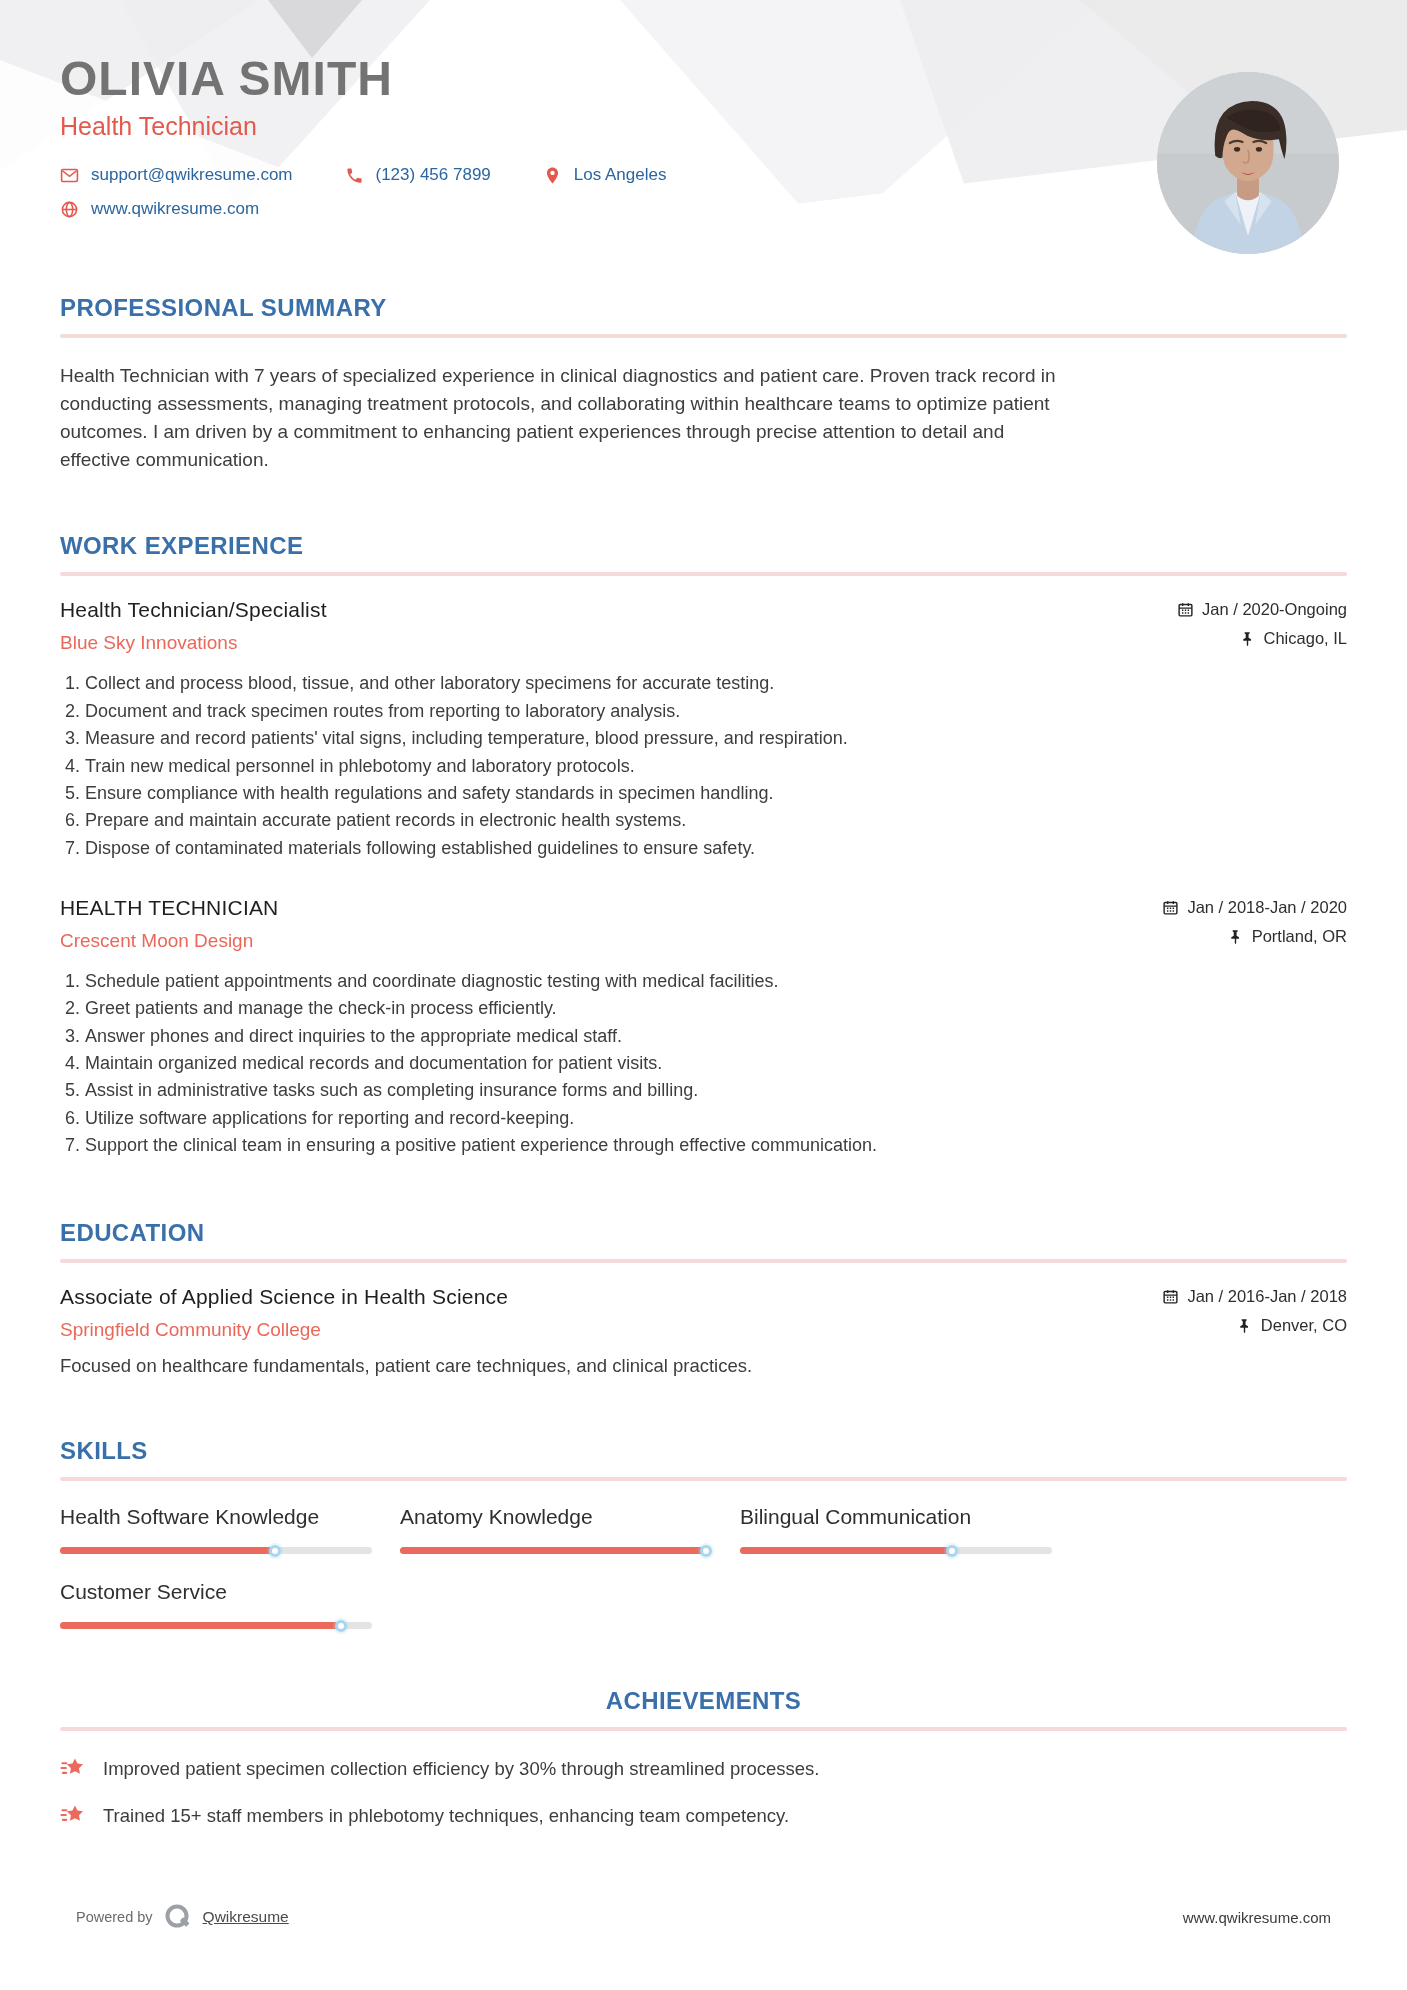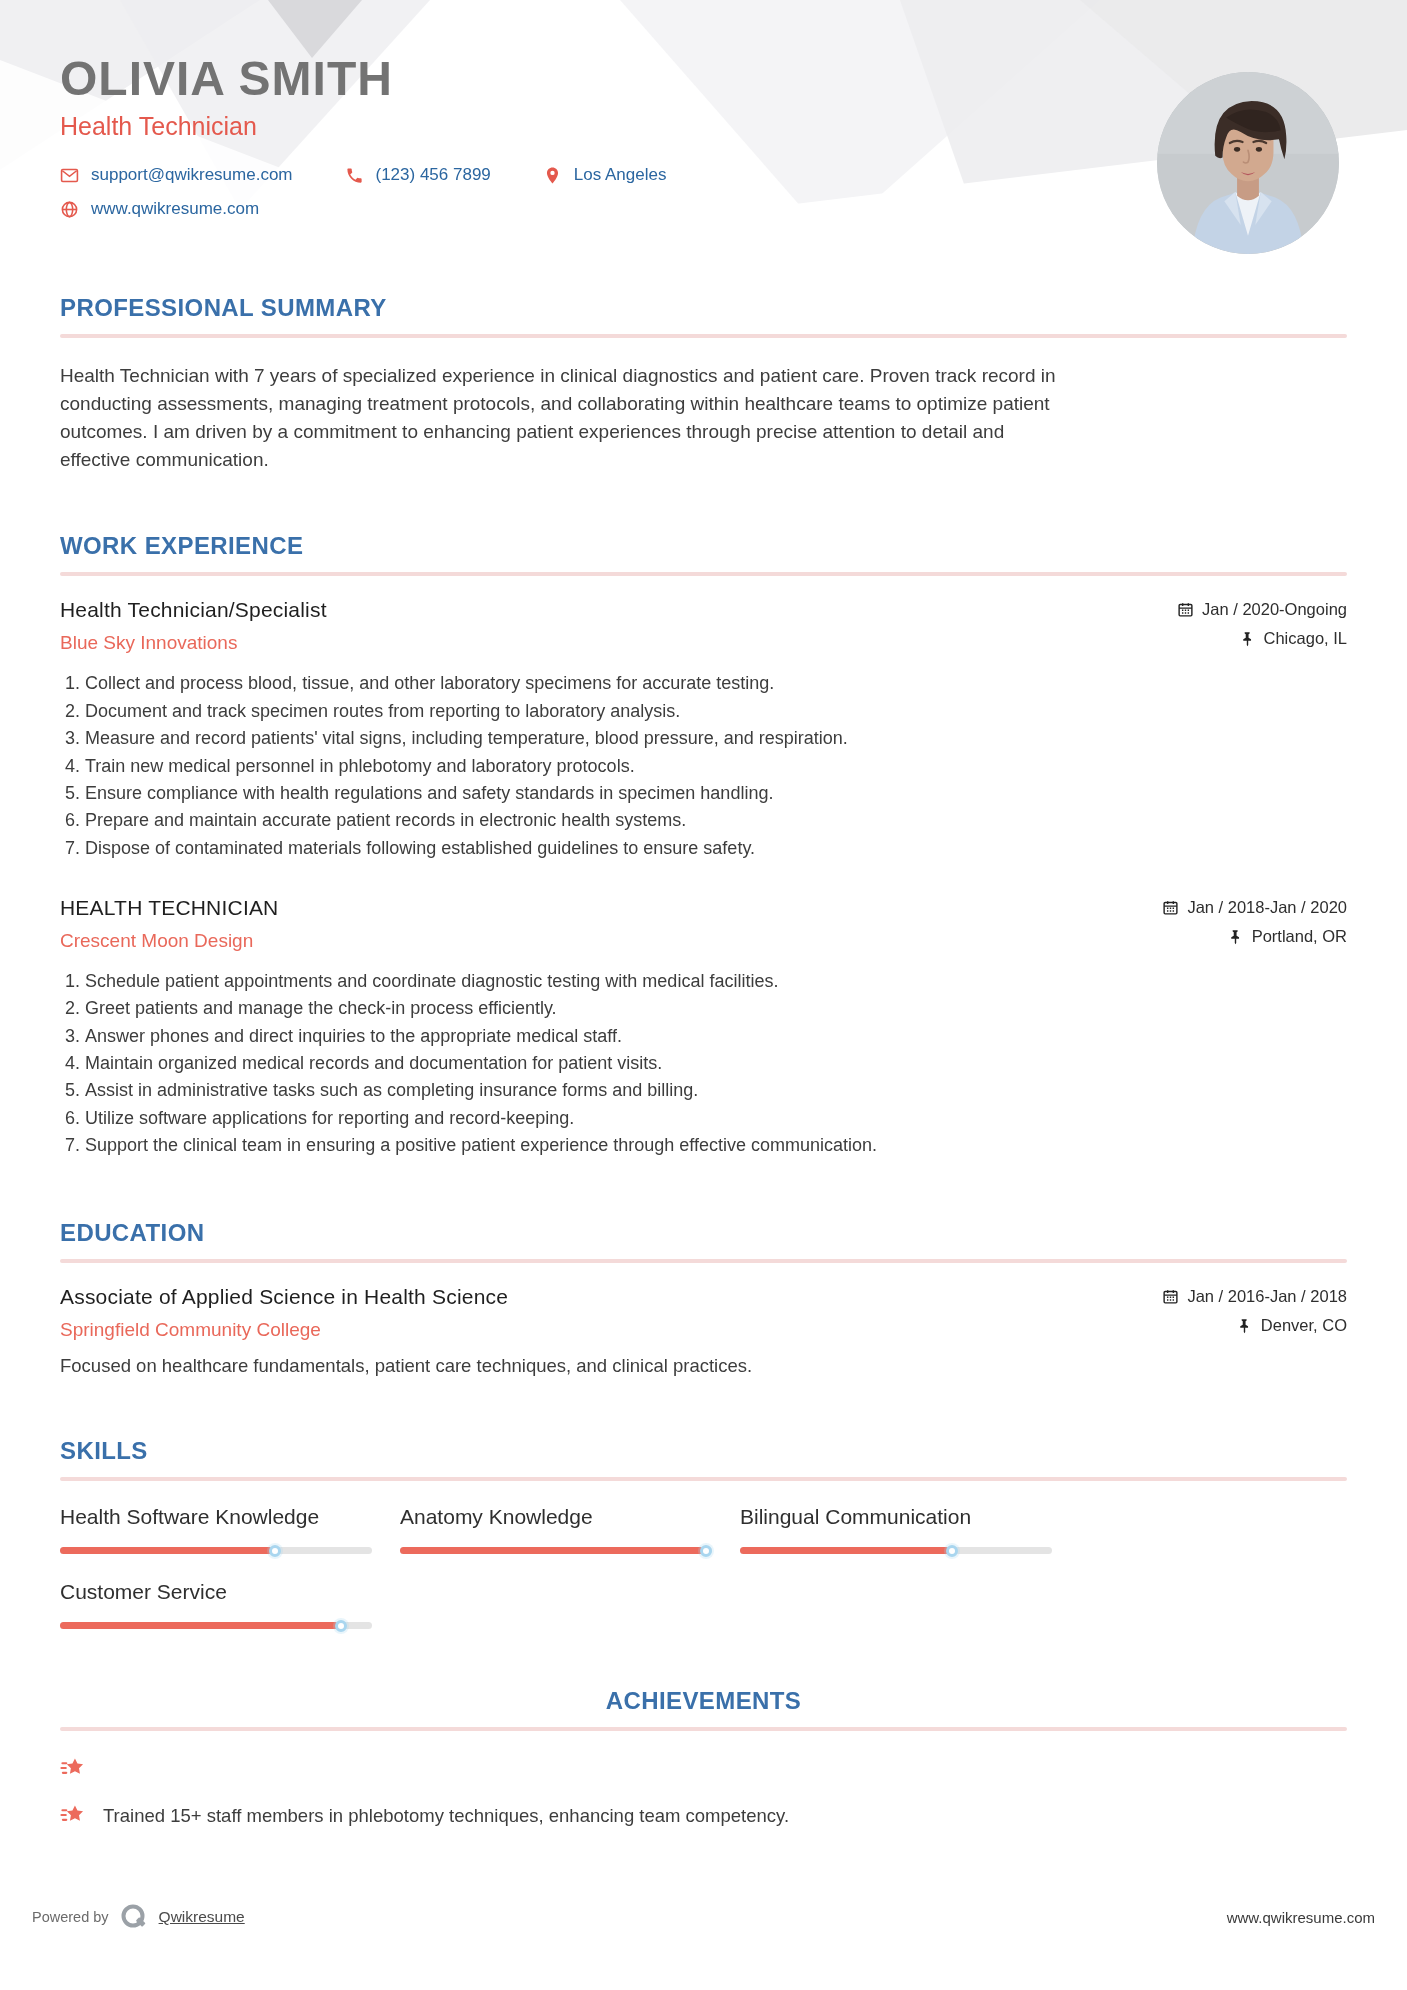--- a/index.html
+++ b/index.html
@@ -78,21 +78,21 @@
   .section-achievements { margin-top: 58px; text-align: center; }
   .ach-list { margin-top: 24px; }
   .ach-item { display: flex; align-items: center; gap: 16px; }
   .ach-item + .ach-item { margin-top: 20px; }
   .ach-icon { width: 27px; height: 27px; flex: 0 0 auto; }
   .ach-text { font-size: 18.5px; color: #3d3d3d; }
 
   
   .footer {
     position: absolute; left: 0; right: 0; bottom: 58px;
-    padding: 0 32px;
+    padding: 0 76px;
     display: flex; justify-content: space-between; align-items: center;
   }
   .footer-left { display: flex; align-items: center; gap: 10px; }
   .powered-by { font-size: 14.5px; color: #6b6b6b; }
   .q-logo { width: 30px; height: 30px; }
   .brand-link { font-size: 15.5px; color: #4a4a4a; font-weight: 500; text-decoration: underline; }
   .footer-site { font-size: 15px; color: #3a3a3a; }
 </style>
 </head>
 <body>
@@ -358,20 +358,21 @@
           <span class="ach-icon">
             <svg viewBox="0 0 28 28" xmlns="http://www.w3.org/2000/svg">
               <path d="M15.5 3.5l2.6 5.3 5.8.8-4.2 4.1 1 5.8-5.2-2.7-5.2 2.7 1-5.8-4.2-4.1 5.8-.8z" fill="#ec6a5c"></path>
               <g stroke="#ec6a5c" stroke-width="2.2" stroke-linecap="round">
                 <path d="M2.5 8.5h4"></path>
                   <path d="M1.5 13.5h4.5"></path>
                   <path d="M3 18.5h3.5"></path>
               </g>
             </svg>
           </span>
+          <span class="ach-text">Improved patient specimen collection efficiency by 30% through streamlined processes.</span>
         </div>
         <div class="ach-item">
           <span class="ach-icon">
             <svg viewBox="0 0 28 28" xmlns="http://www.w3.org/2000/svg">
               <path d="M15.5 3.5l2.6 5.3 5.8.8-4.2 4.1 1 5.8-5.2-2.7-5.2 2.7 1-5.8-4.2-4.1 5.8-.8z" fill="#ec6a5c"></path>
               <g stroke="#ec6a5c" stroke-width="2.2" stroke-linecap="round">
                 <path d="M2.5 8.5h4"></path>
                   <path d="M1.5 13.5h4.5"></path>
                   <path d="M3 18.5h3.5"></path>
               </g>

